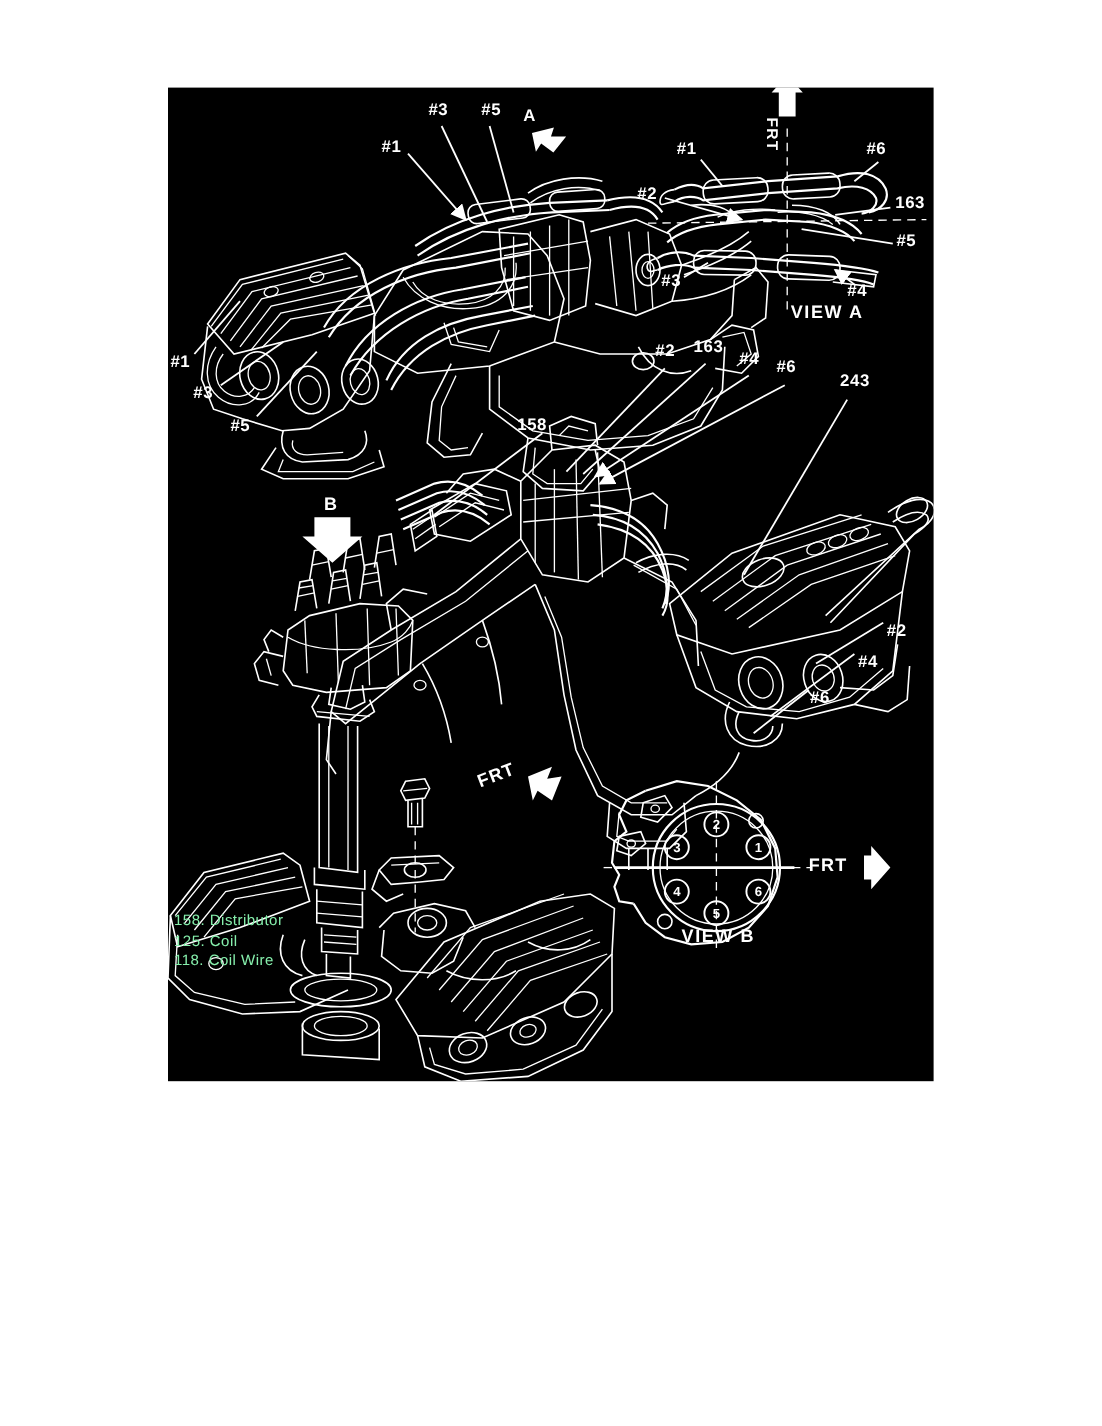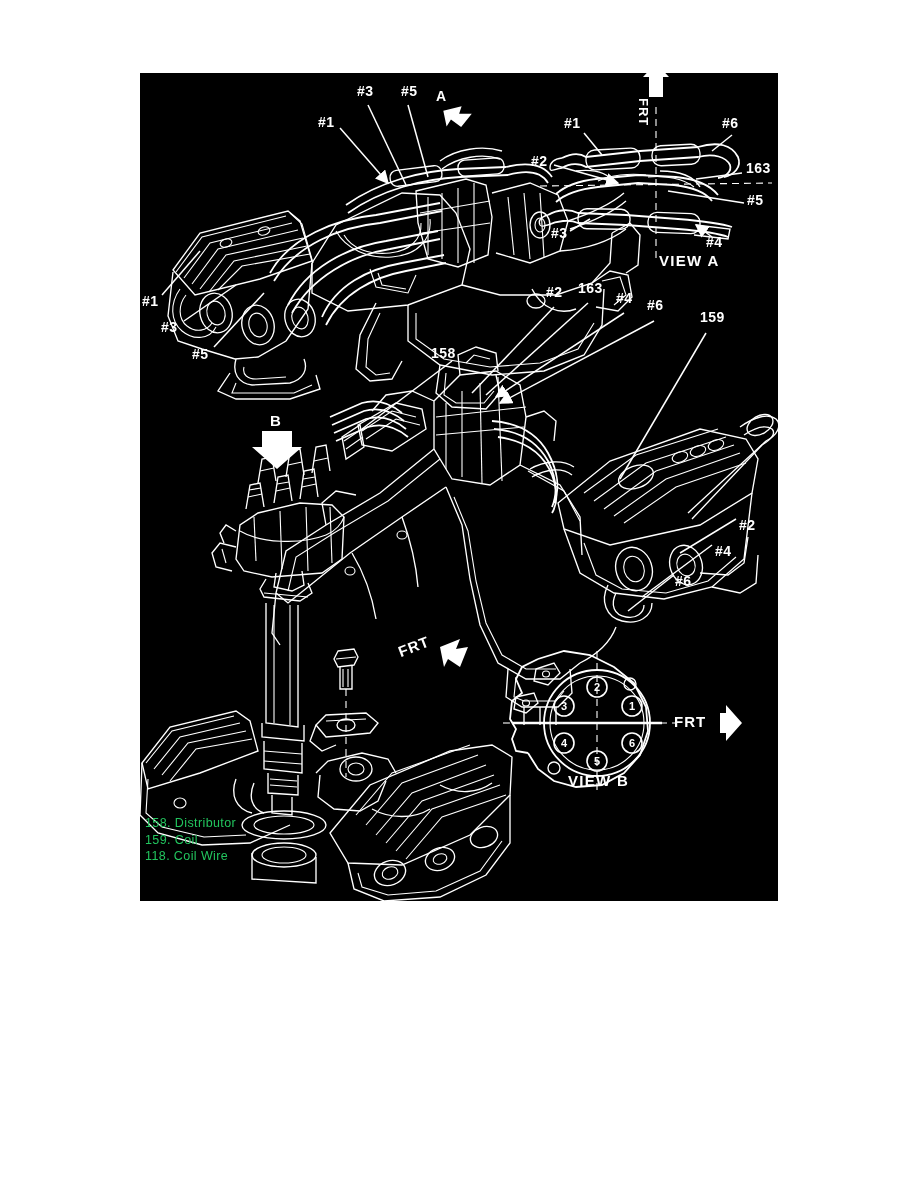--- a/index.html
+++ b/index.html
@@ -13,21 +13,21 @@
   .lbl{
     position:absolute;color:#ffffff;font-family:"Liberation Sans",sans-serif;
     font-weight:bold;white-space:nowrap;letter-spacing:.5px;
     line-height:1;
   }
   .lbl.s13{font-size:13px;}
   .lbl.s14{font-size:14px;}
   .lbl.s15{font-size:15px;}
 
   .legend{
-    position:absolute;left:5px;top:742px;color:#22c55e;
+    position:absolute;left:5px;top:686px;color:#86efac;
     font-size:12.5px;font-family:"Liberation Sans",sans-serif;
     line-height:16.5px;letter-spacing:.4px;
   }
   .legend div{white-space:nowrap;}
 
   svg.art{position:absolute;left:0;top:0;width:638px;height:828px;overflow:visible;}
   .wh{fill:none;stroke:#ffffff;}
   .w1{stroke-width:1.1;}
   .w13{stroke-width:1.35;}
   .w16{stroke-width:1.8;}
@@ -433,31 +433,31 @@
   <div class="lbl s14" style="left:607px;top:120px;">#5</div>
   <div class="lbl s14" style="left:411px;top:153px;">#3</div>
   <div class="lbl s14" style="left:566px;top:162px;">#4</div>
   <div class="lbl s15" style="left:482px;top:180px;letter-spacing:1.3px;margin-left:37px;">VIEW A</div>
   <div class="lbl s13" style="left:510px;top:25px;transform:rotate(90deg);transform-origin:left top;letter-spacing:1px;">FRT</div>
 
   <div class="lbl s14" style="left:406px;top:212px;">#2</div>
   <div class="lbl s14" style="left:438px;top:208px;">163</div>
   <div class="lbl s14" style="left:476px;top:218px;">#4</div>
   <div class="lbl s14" style="left:507px;top:225px;">#6</div>
-  <div class="lbl s14" style="left:560px;top:237px;">159</div>
+  <div class="lbl s14" style="left:560px;top:237px;">243</div>
   <div class="lbl s14" style="left:291px;top:273px;text-align:right;">158</div>
   <div class="lbl s14" style="left:599px;top:445px;">#2</div>
   <div class="lbl s14" style="left:575px;top:471px;">#4</div>
   <div class="lbl s14" style="left:535px;top:501px;">#6</div>
 
   <div class="lbl s15" style="left:130px;top:340px;">B</div>
   <div class="lbl s15" style="left:256px;top:572px;transform:rotate(-21deg);transform-origin:left top;letter-spacing:1px;">FRT</div>
 
   <div class="lbl s15" style="left:428px;top:700px;letter-spacing:1.3px;">VIEW B</div>
   <div class="lbl s15" style="left:534px;top:641px;letter-spacing:1px;">FRT</div>
 
   <div class="legend">
     <div>158.  Distributor</div>
-    <div>159.  Coil</div>
+    <div>125.  Coil</div>
     <div>118.  Coil Wire</div>
   </div>
 
 </div>
 
 </body></html>

